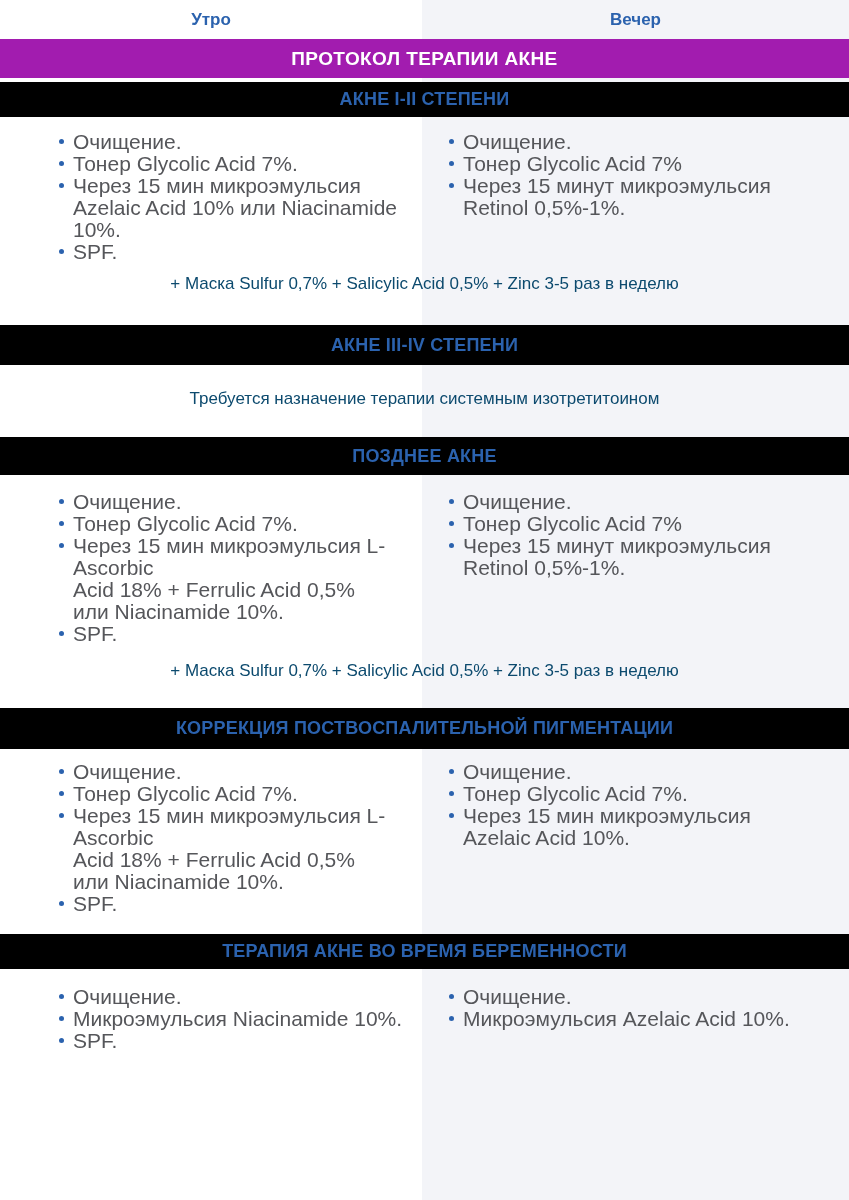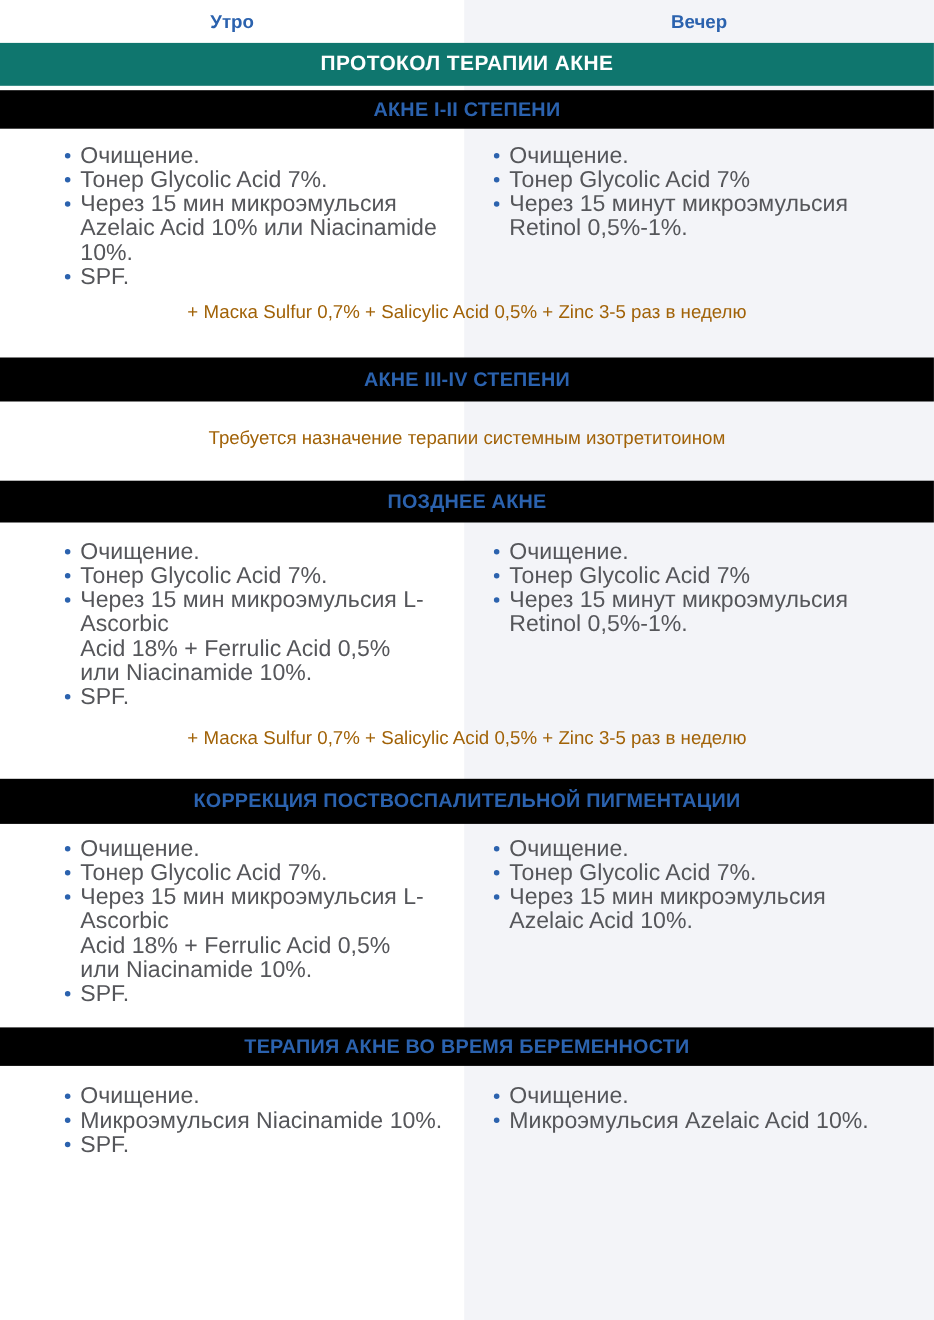--- a/index.html
+++ b/index.html
@@ -17,21 +17,21 @@
     background:#f3f4f8;z-index:0;
   }
   .content{position:relative;z-index:1;}
 
   .time-header{display:flex;height:39px;align-items:center;border-radius:15px;}
   .time-header .half{text-align:center;font-weight:700;font-size:17px;color:#2b62ae;}
   .time-header .half.left{width:422px;}
   .time-header .half.right{width:427px;}
 
   .main-banner{
-    height:39px;background:#0f766e;color:#ffffff;
+    height:39px;background:#a21caf;color:#ffffff;
     display:flex;align-items:center;justify-content:center;
     font-weight:700;font-size:19px;letter-spacing:.4px;
     margin-bottom:4px;
   }
 
   .band{
     background:#000000;color:#2b62ae;
     display:flex;align-items:center;justify-content:center;
     font-weight:700;font-size:18px;letter-spacing:.2px;
   }
@@ -49,21 +49,21 @@
     position:relative;padding-left:16px;
     font-size:21px;line-height:22px;
     white-space:pre-line;
   }
   ul.bullets li::before{
     content:'';position:absolute;left:2px;top:8px;
     width:5px;height:5px;border-radius:50%;background:#2b62ae;
   }
 
   .centered-line{
-    text-align:center;font-size:17px;line-height:22px;color:#a16207;
+    text-align:center;font-size:17px;line-height:22px;color:#0c4a6e;
   }
   .footnote1{margin-top:10px;}
   .footnote2{margin-top:15px;}
   .sys-note{margin-top:23px;}
 </style>
 </head>
 <body>
 
 <div class="page">
   <div class="evening-col-bg"></div>

